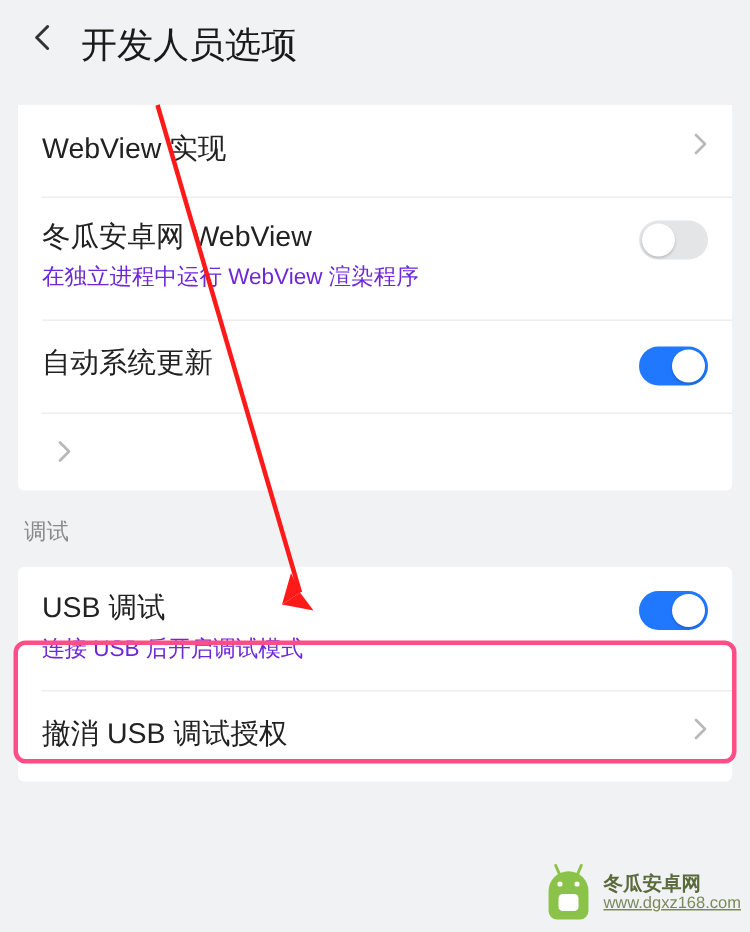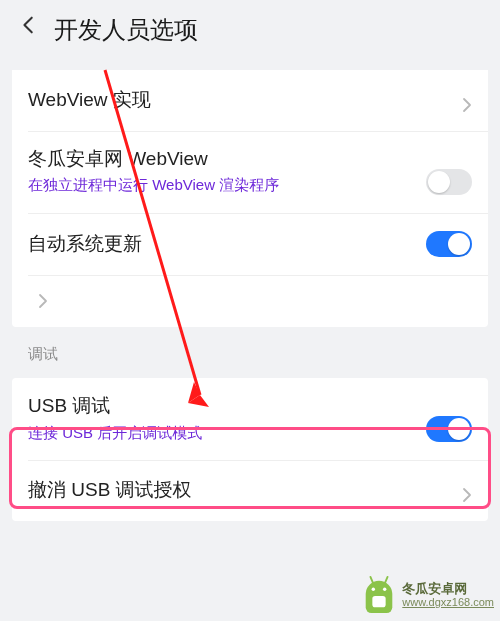--- a/index.html
+++ b/index.html
@@ -21,21 +21,21 @@
     .header-title { font-size: 24px; font-weight: 500; color: #1a1a1a; }
     .card {
       background: #ffffff;
       margin: 6px 12px 0 12px;
       border-radius: 4px;
       overflow: hidden;
     }
     .card.top { border-top-left-radius: 0; border-top-right-radius: 0; }
     .row {
       display: flex;
-      align-items: flex-end;
+      align-items: flex-start;
       padding: 18px 16px;
       position: relative;
       gap: 38px;
     }
     .row.tall { padding: 16px 16px 18px 16px; }
     .row + .row::before {
       content: "";
       position: absolute;
       left: 16px; right: 0; top: 0;
       height: 1px;
@@ -52,21 +52,21 @@
     .toggle .knob {
       width: 22px; height: 22px; border-radius: 11px; background: #fff;
       position: absolute; top: 2px; box-shadow: 0 1px 2px rgba(0,0,0,0.2);
     }
     .toggle.on { background: #1f78ff; }
     .toggle.on .knob { right: 2px; }
     .toggle.off { background: #e4e5e7; }
     .toggle.off .knob { left: 2px; }
     .section-label {
       font-size: 15px; color: #8a8a8a;
-      padding: 18px 28px 8px 28px;
+      padding: 18px 28px 8px 16px;
     }
     .highlight {
       position: absolute;
       border: 3px solid #ff4d87;
       border-radius: 8px;
       pointer-events: none;
     }
     .arrow-svg { position: absolute; pointer-events: none; }
     .watermark {
       position: absolute;

